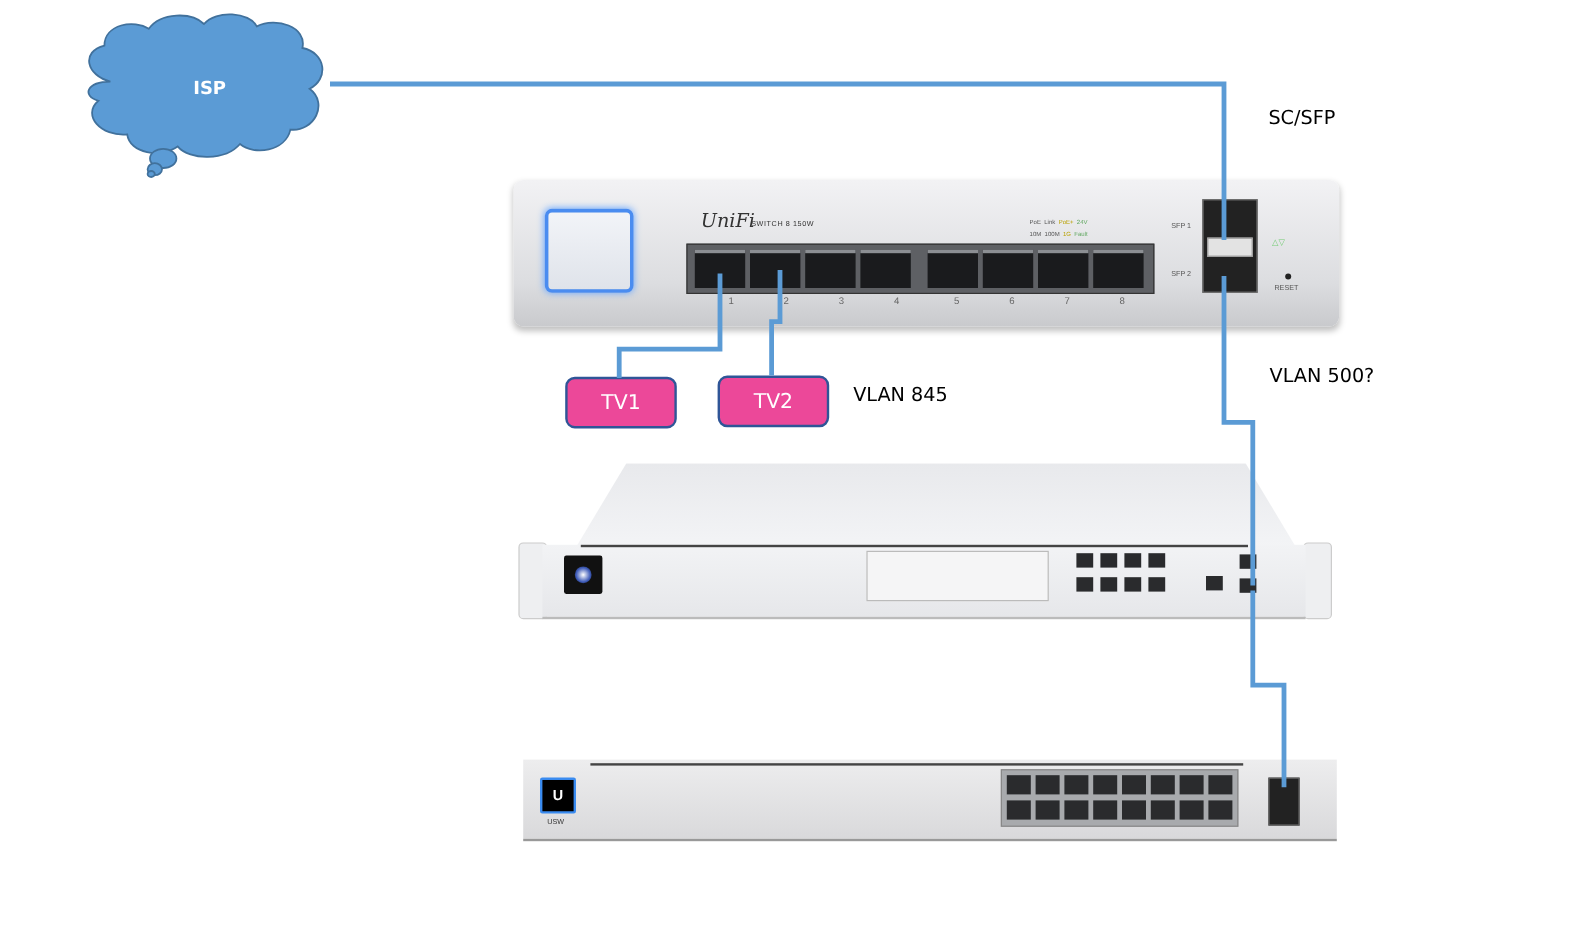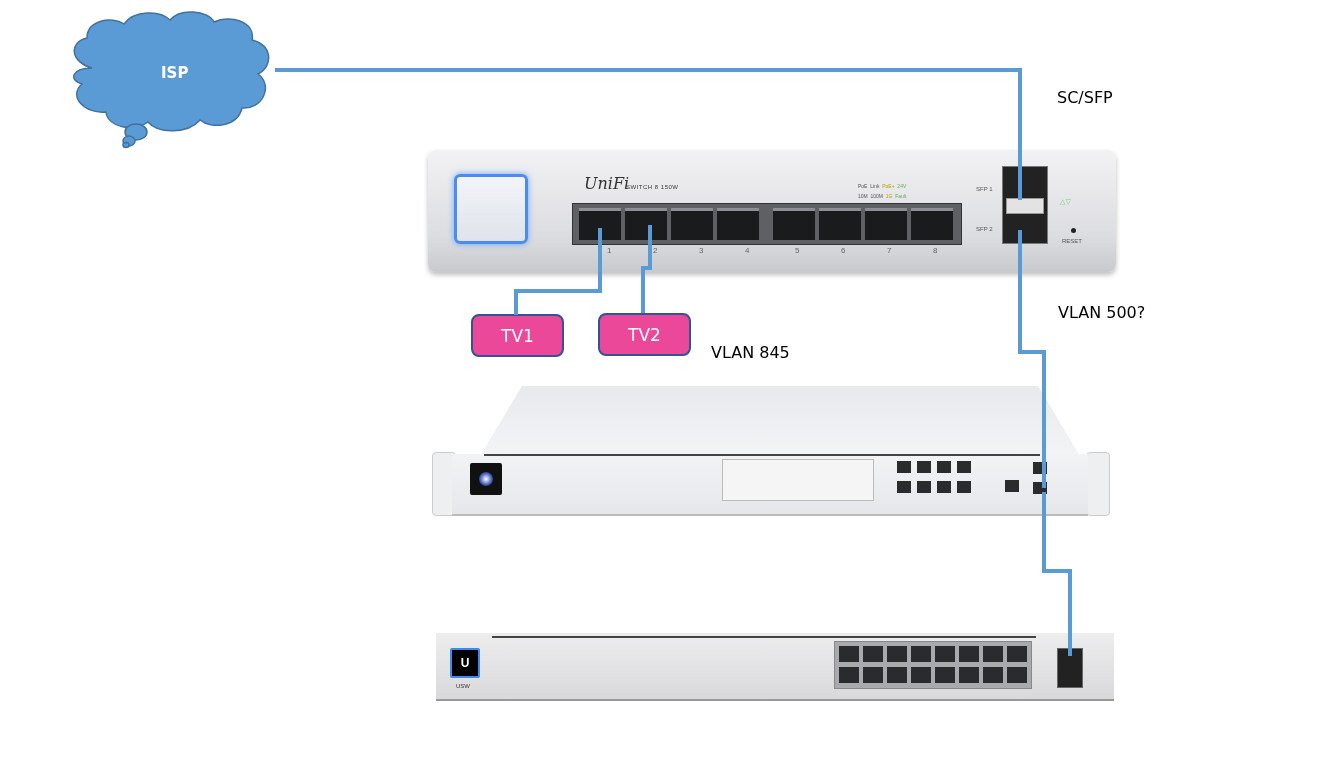--- a/index.html
+++ b/index.html
@@ -133,21 +133,21 @@
 
 <div class="abs tv-box" style="left:471px;top:314px;width:93px;height:43px;">
     <span>TV1</span>
   </div>
 <div class="abs tv-box" style="left:598px;top:313px;width:93px;height:43px;">
     <span>TV2</span>
   </div>
 
 <span class="abs label" style="left:1057px;top:88px;">SC/SFP</span>
 <span class="abs label" style="left:1058px;top:303px;">VLAN 500?</span>
-<span class="abs label" style="left:711px;top:343px;">VLAN 845</span>
+<span class="abs label" style="left:711px;top:319px;">VLAN 845</span>
 
 <svg class="lines" width="1320" height="782">
   <g fill="none" stroke="#5b9bd5" stroke-width="4">
     <polyline points="275,70 1020,70 1020,200"></polyline>
     <polyline points="1020,230 1020,352 1044,352 1044,488"></polyline>
     <polyline points="1044,492 1044,571 1070,571 1070,656"></polyline>
     <polyline points="600,228 600,291 516,291 516,315"></polyline>
     <polyline points="650,225 650,268 643,268 643,313"></polyline>
   </g>
 </svg>

